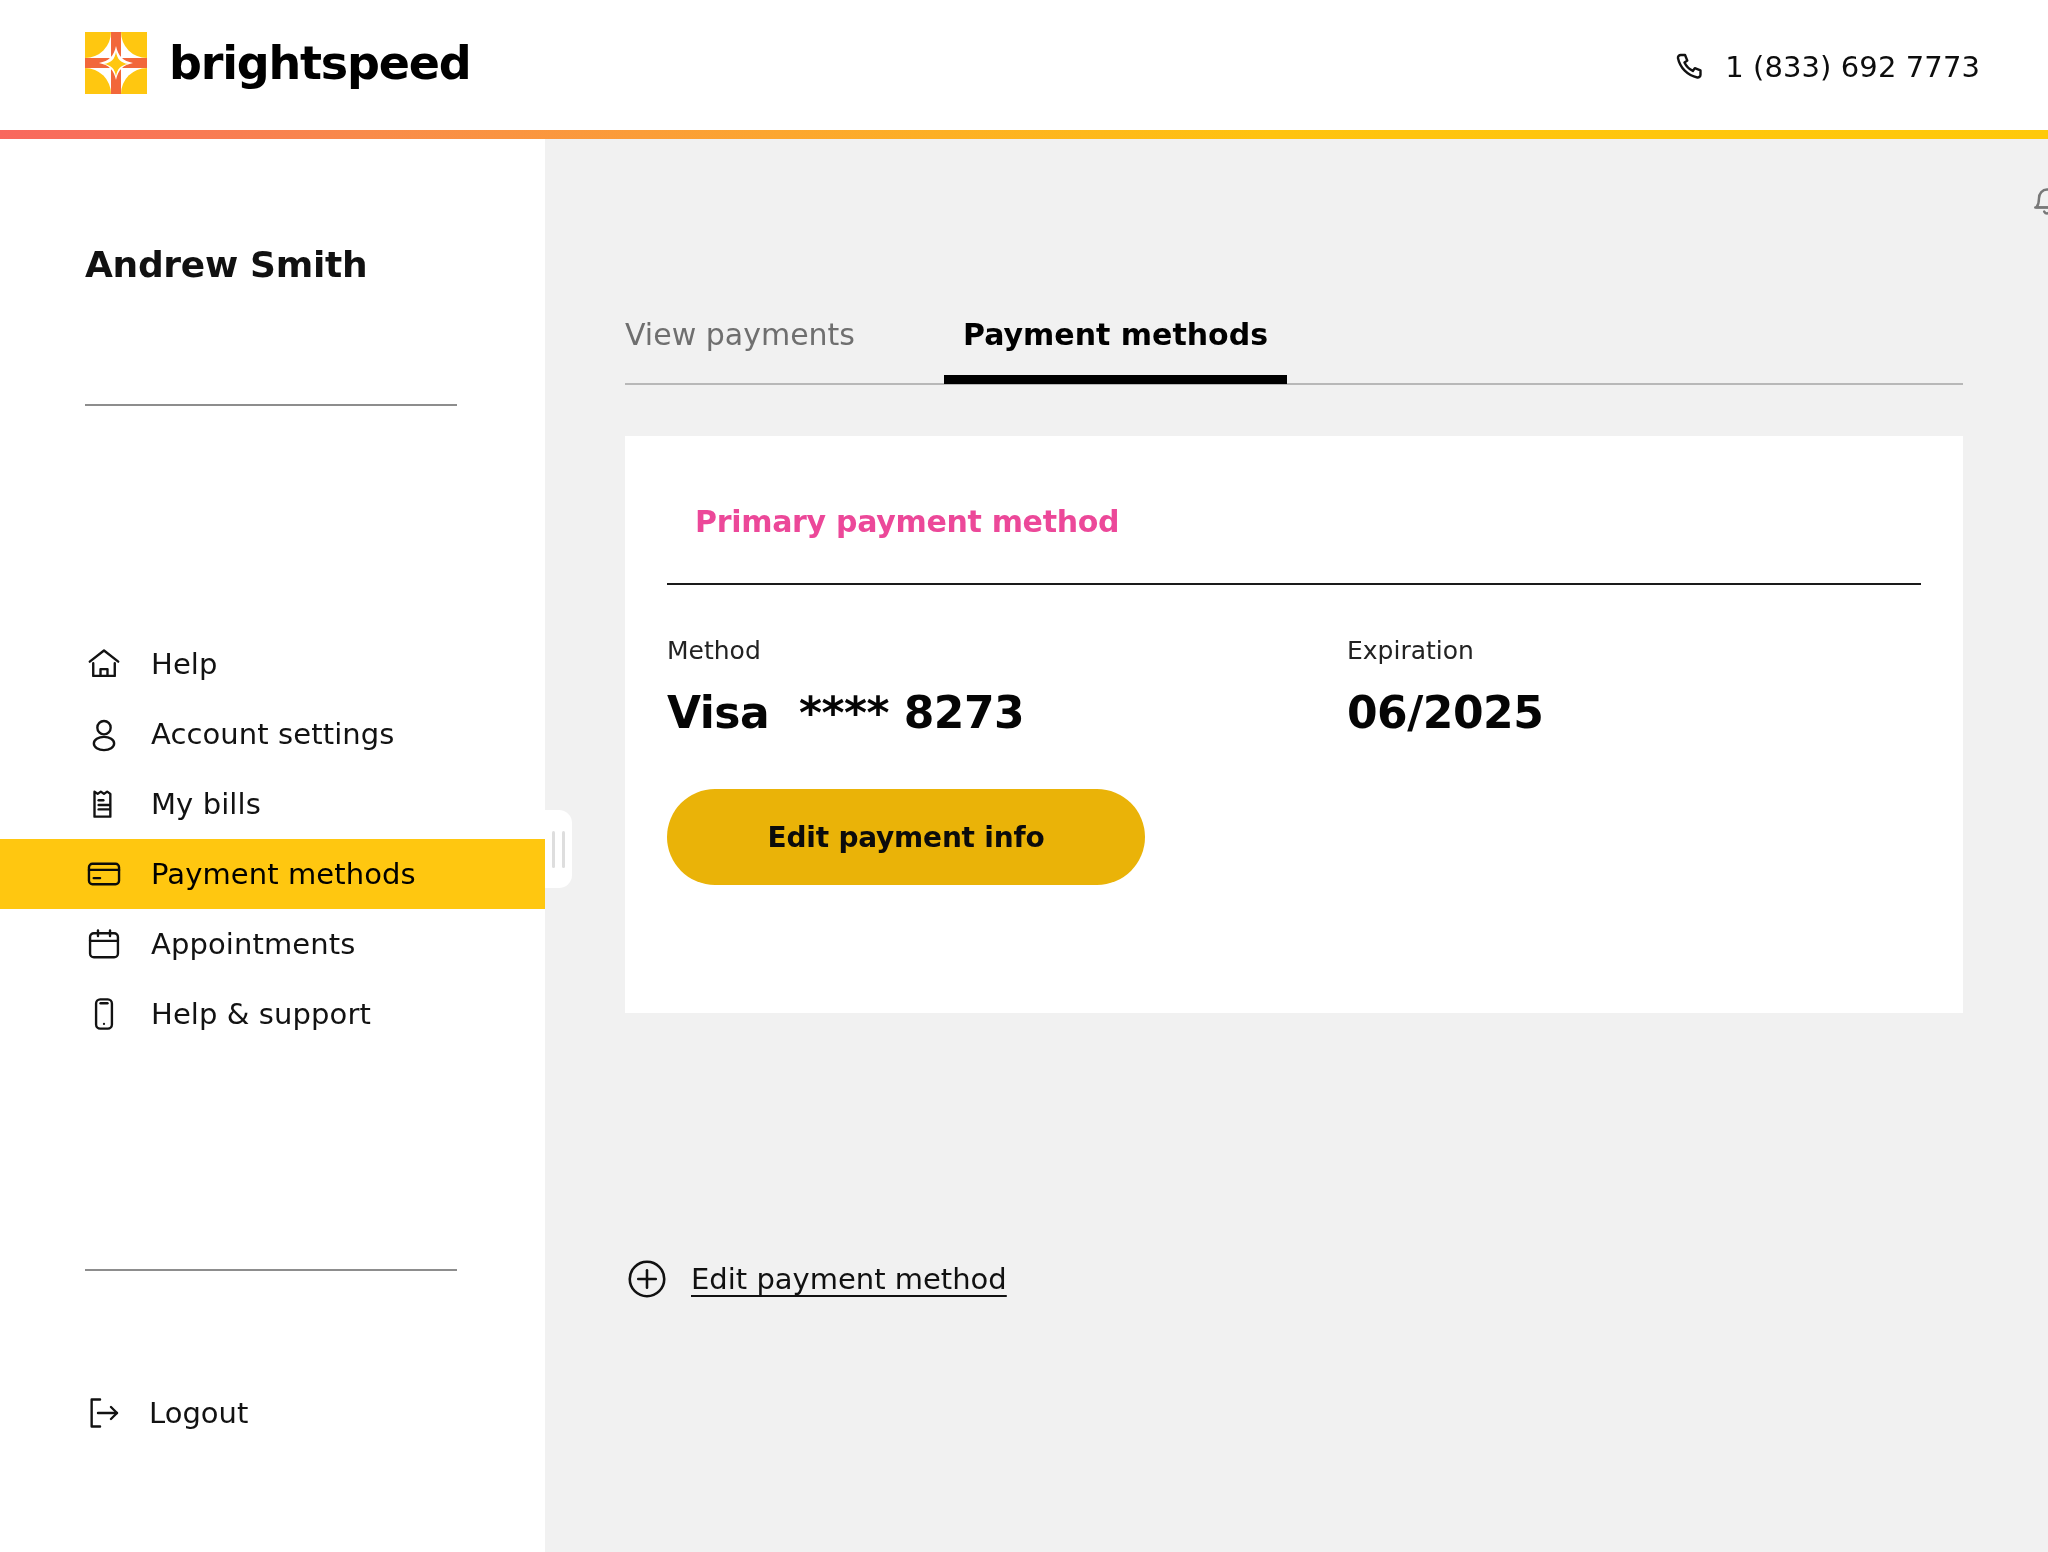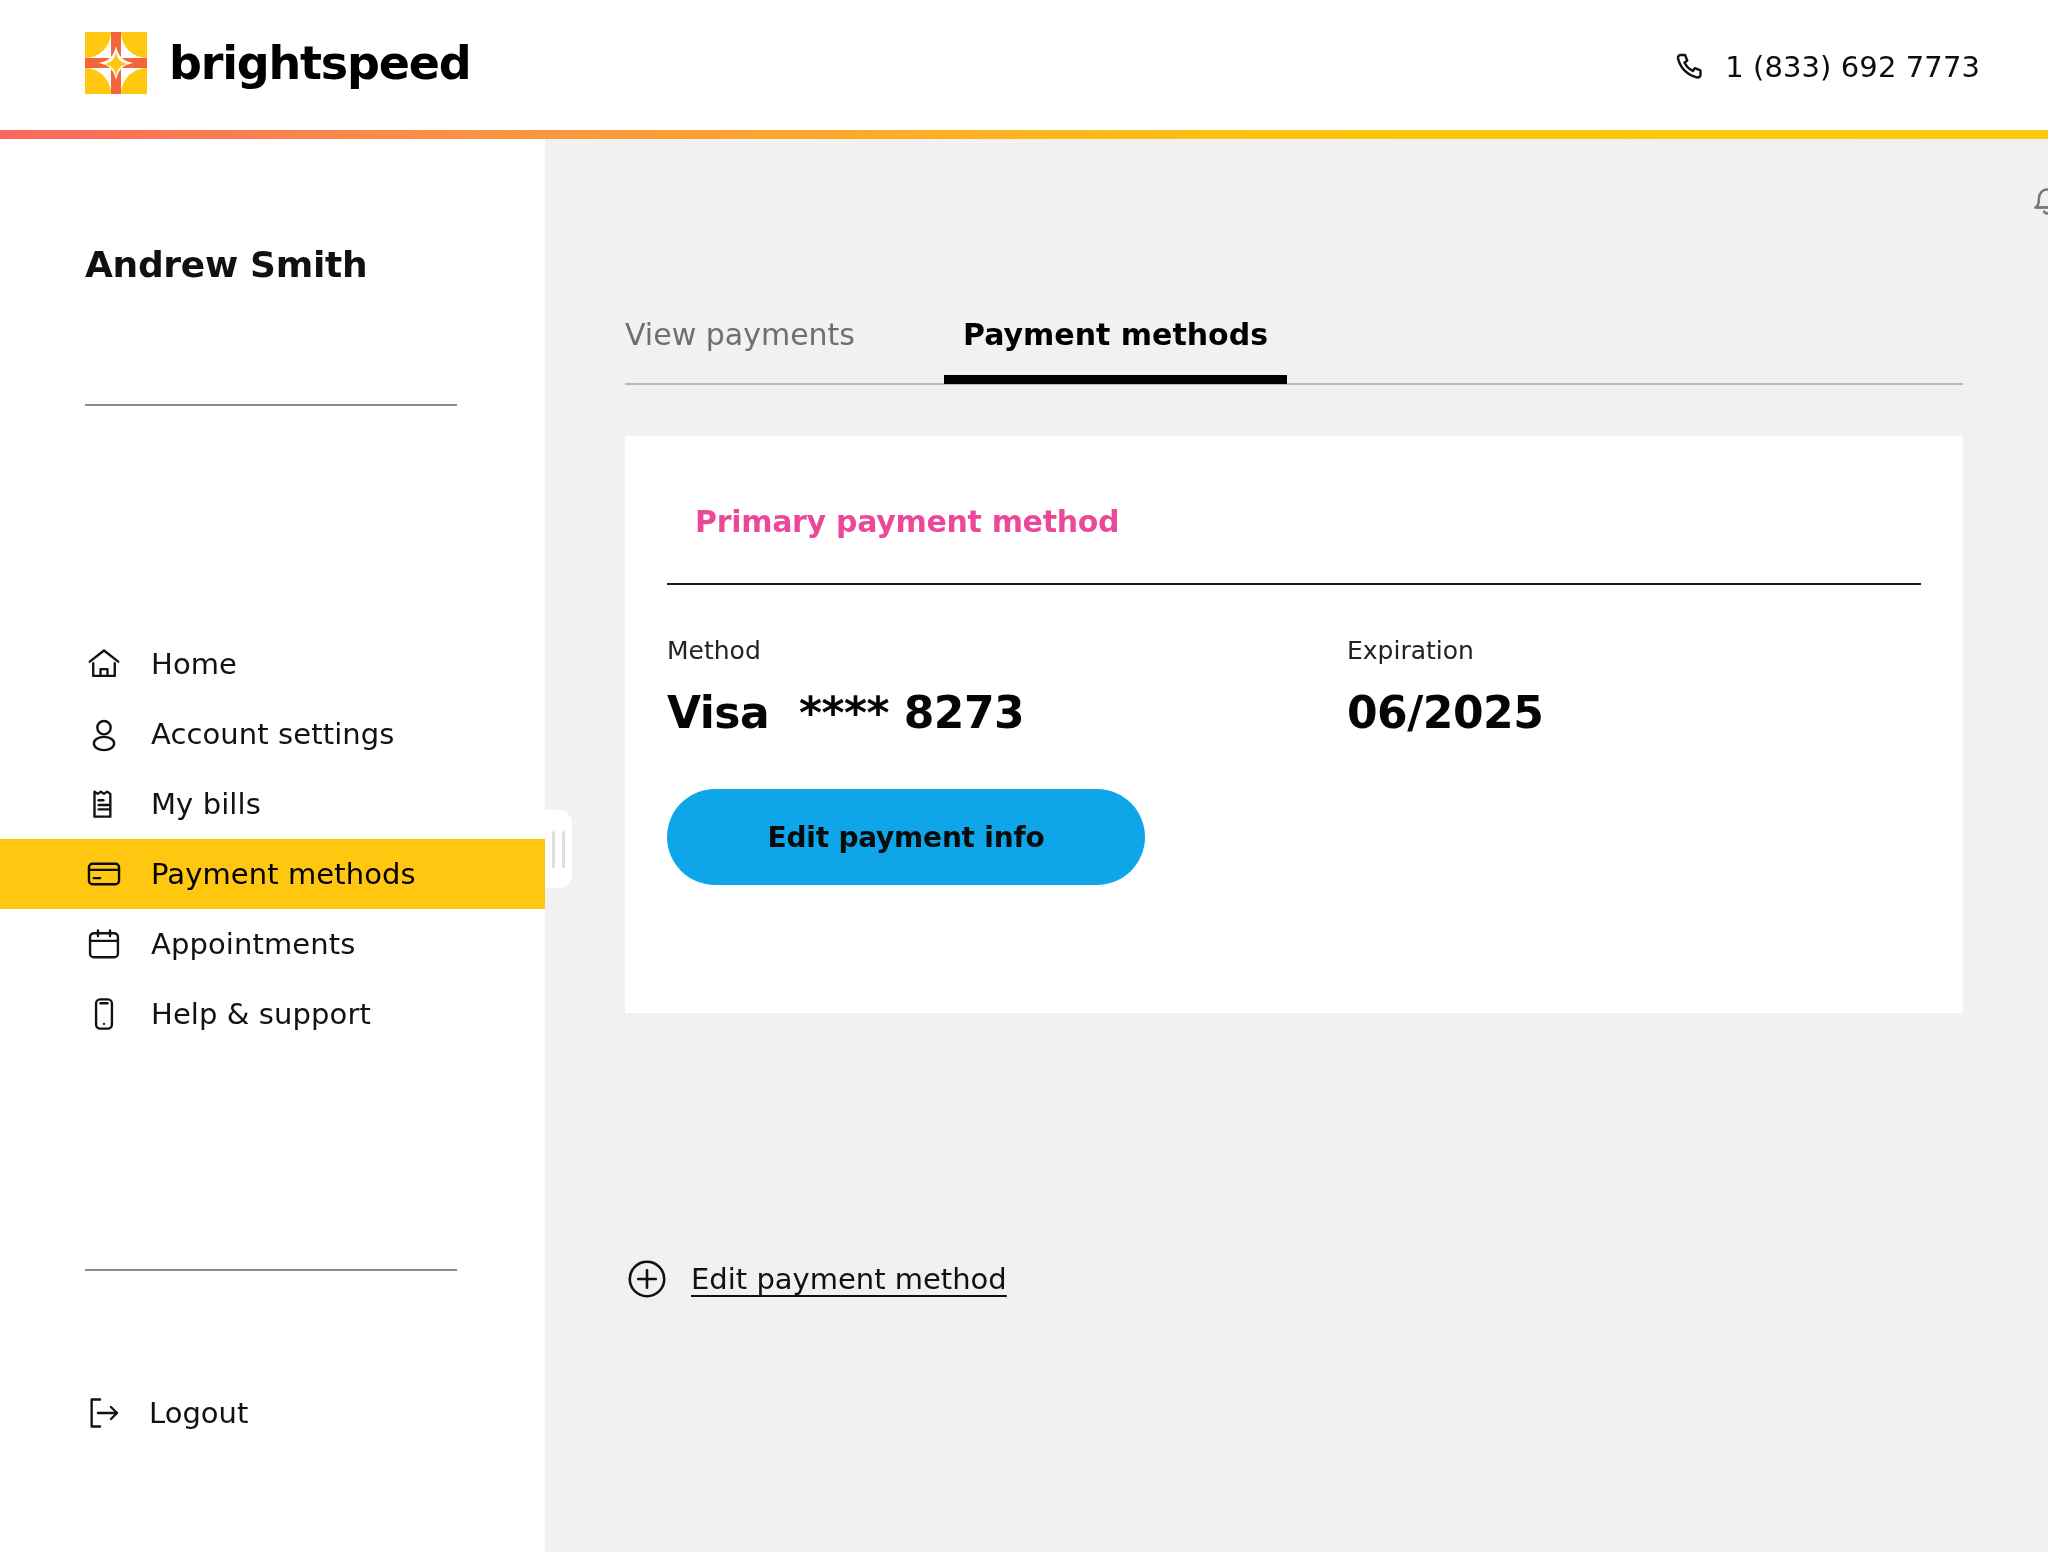--- a/index.html
+++ b/index.html
@@ -162,21 +162,21 @@
     font-family: "DejaVu Sans", sans-serif;
   }
   .field-value {
     font-size: 44px; font-weight: 700; color: #050505;
     letter-spacing: -0.5px; white-space: pre;
     font-family: "DejaVu Sans", sans-serif;
   }
   .btn-edit {
     position: absolute; left: 42px; top: 353px;
     width: 478px; height: 96px;
-    background: #0ea5e9;
+    background: #eab308;
     border: none; border-radius: 48px;
     font-size: 28px; font-weight: 700; color: #0b0b0b;
     letter-spacing: -0.2px;
     cursor: pointer;
     font-family: "DejaVu Sans", sans-serif;
   }
 
   .edit-link-row {
     position: absolute; left: 80px; top: 1118px;
     display: flex; align-items: center; gap: 22px;
@@ -234,21 +234,21 @@
     <div class="nav">
 
       <div class="nav-item">
         <span>
           <svg class="nav-icon" viewBox="0 0 24 24" fill="none" stroke="#121212" stroke-width="1.5" stroke-linecap="round" stroke-linejoin="round" xmlns="http://www.w3.org/2000/svg">
             <path d="M3 10.5 12 3.5l9 7"></path>
             <path d="M5.2 11.5V19.5h13.6V11.5"></path>
             <path d="M9.8 19.5v-4.3h4.4v4.3"></path>
           </svg>
         </span>
-        <span class="nav-label">Home</span>
+        <span class="nav-label">Help</span>
       </div>
 
       <div class="nav-item">
         <span>
           <svg class="nav-icon" viewBox="0 0 24 24" fill="none" stroke="#121212" stroke-width="1.5" stroke-linecap="round" stroke-linejoin="round" xmlns="http://www.w3.org/2000/svg">
             <circle cx="12" cy="8" r="4.2"></circle>
             <ellipse cx="12" cy="18" rx="6.4" ry="4.2"></ellipse>
           </svg>
         </span>
         <span class="nav-label">Account settings</span>

